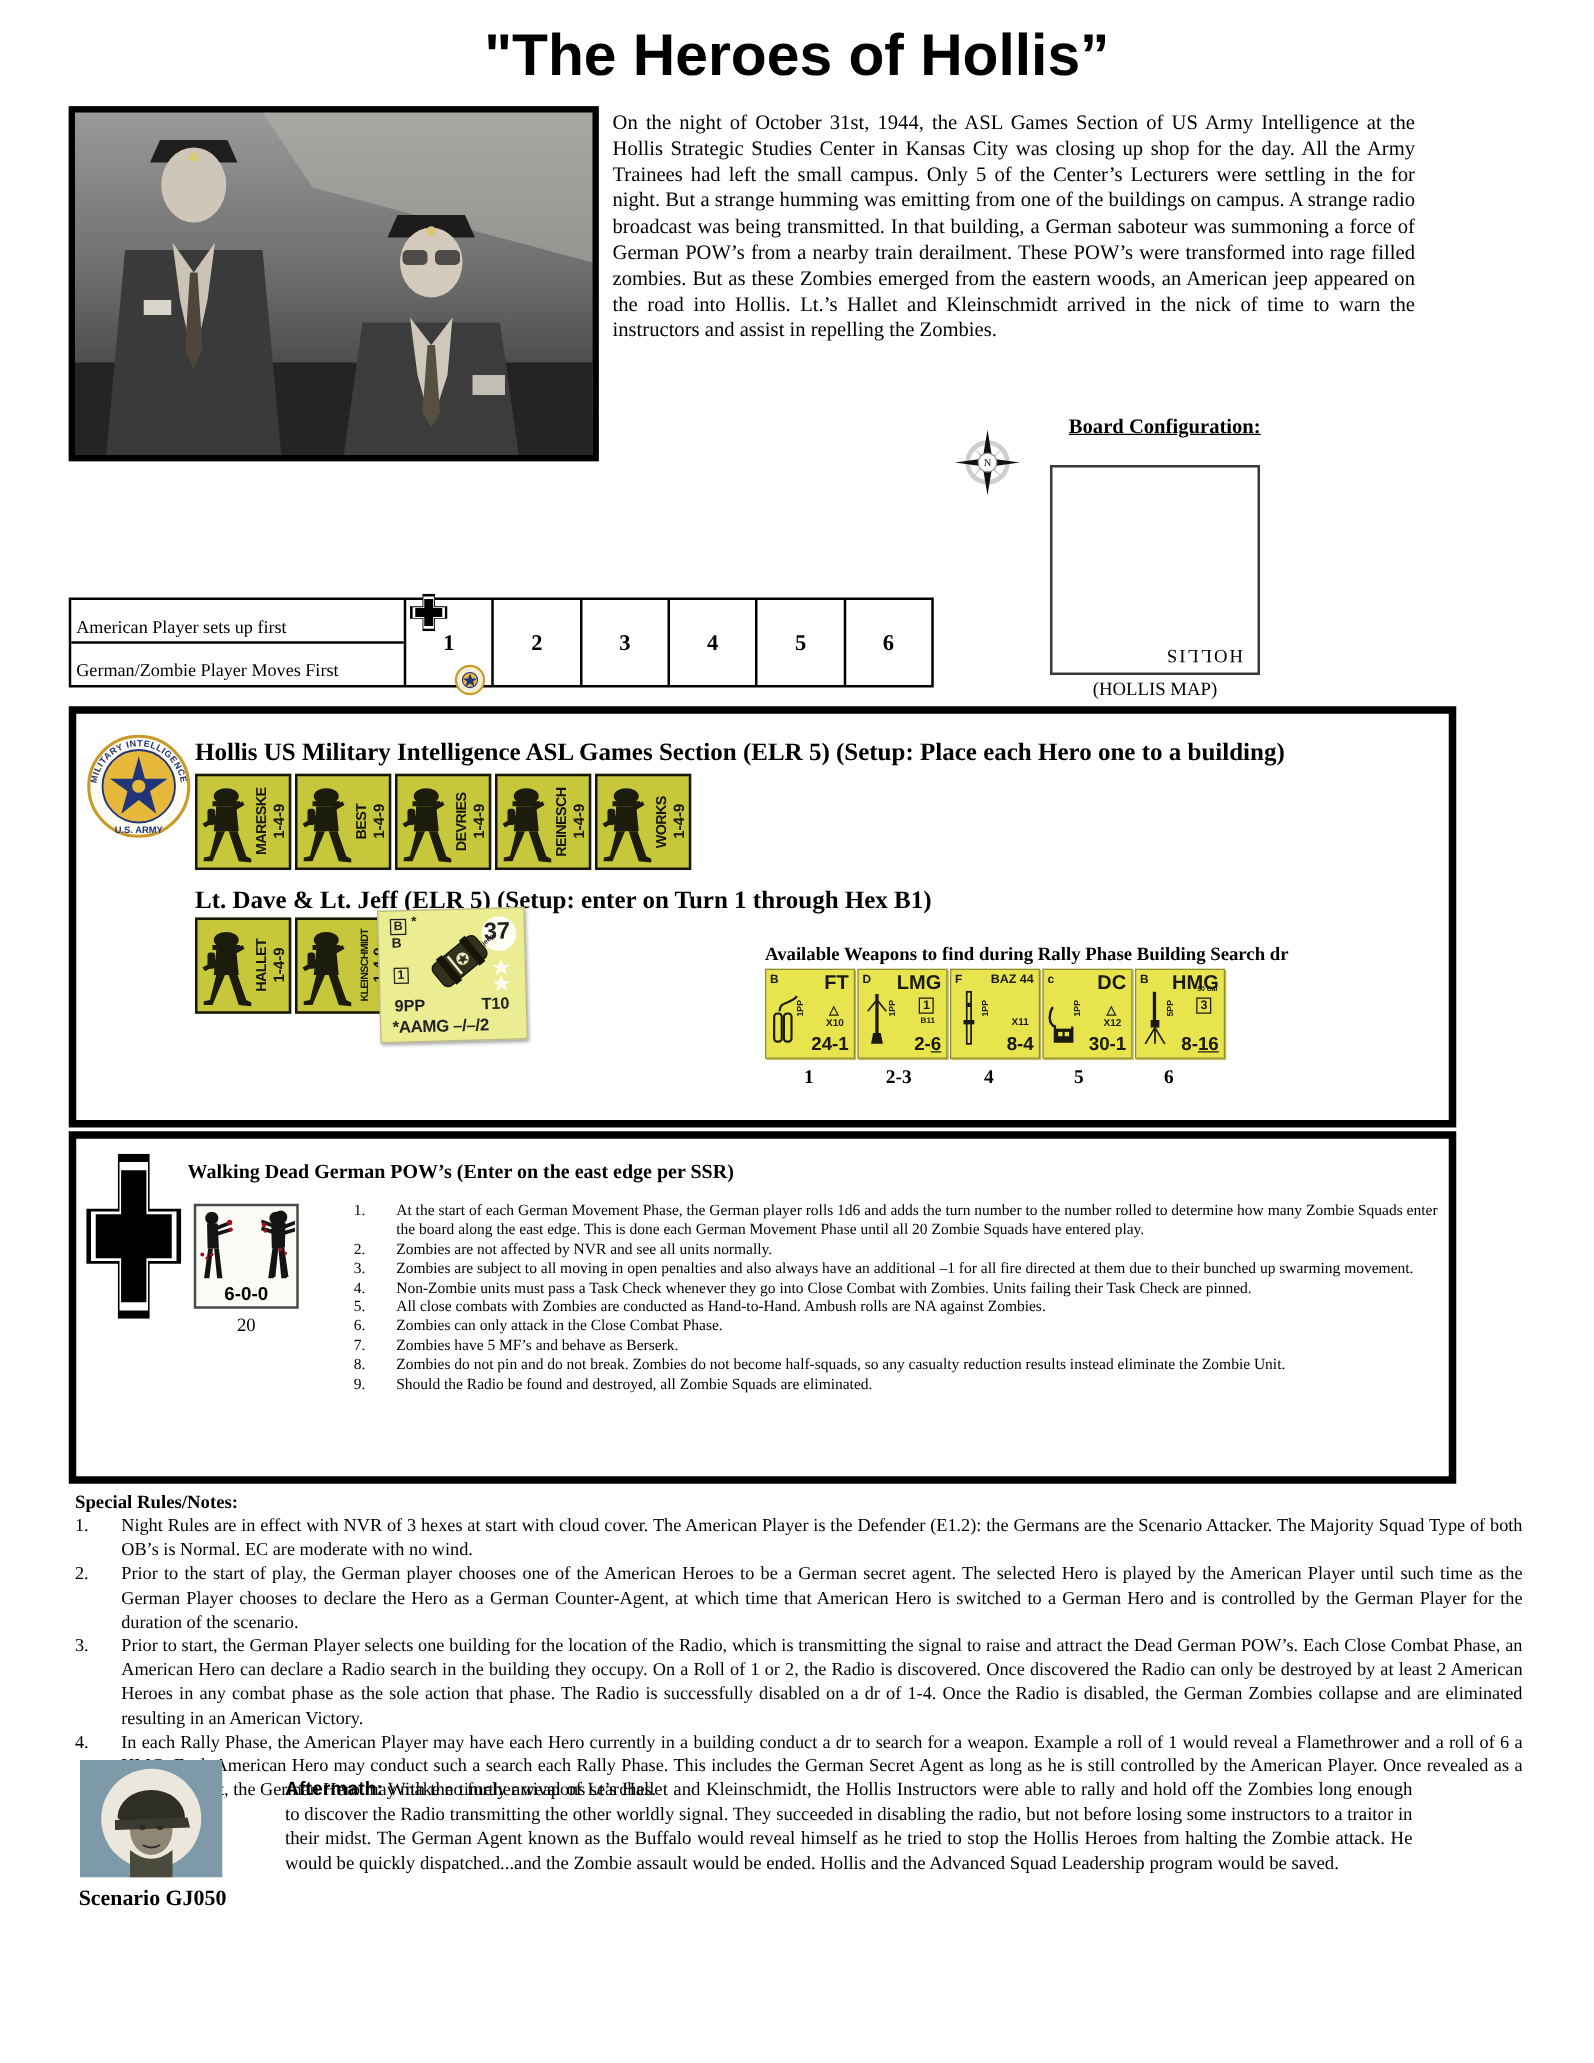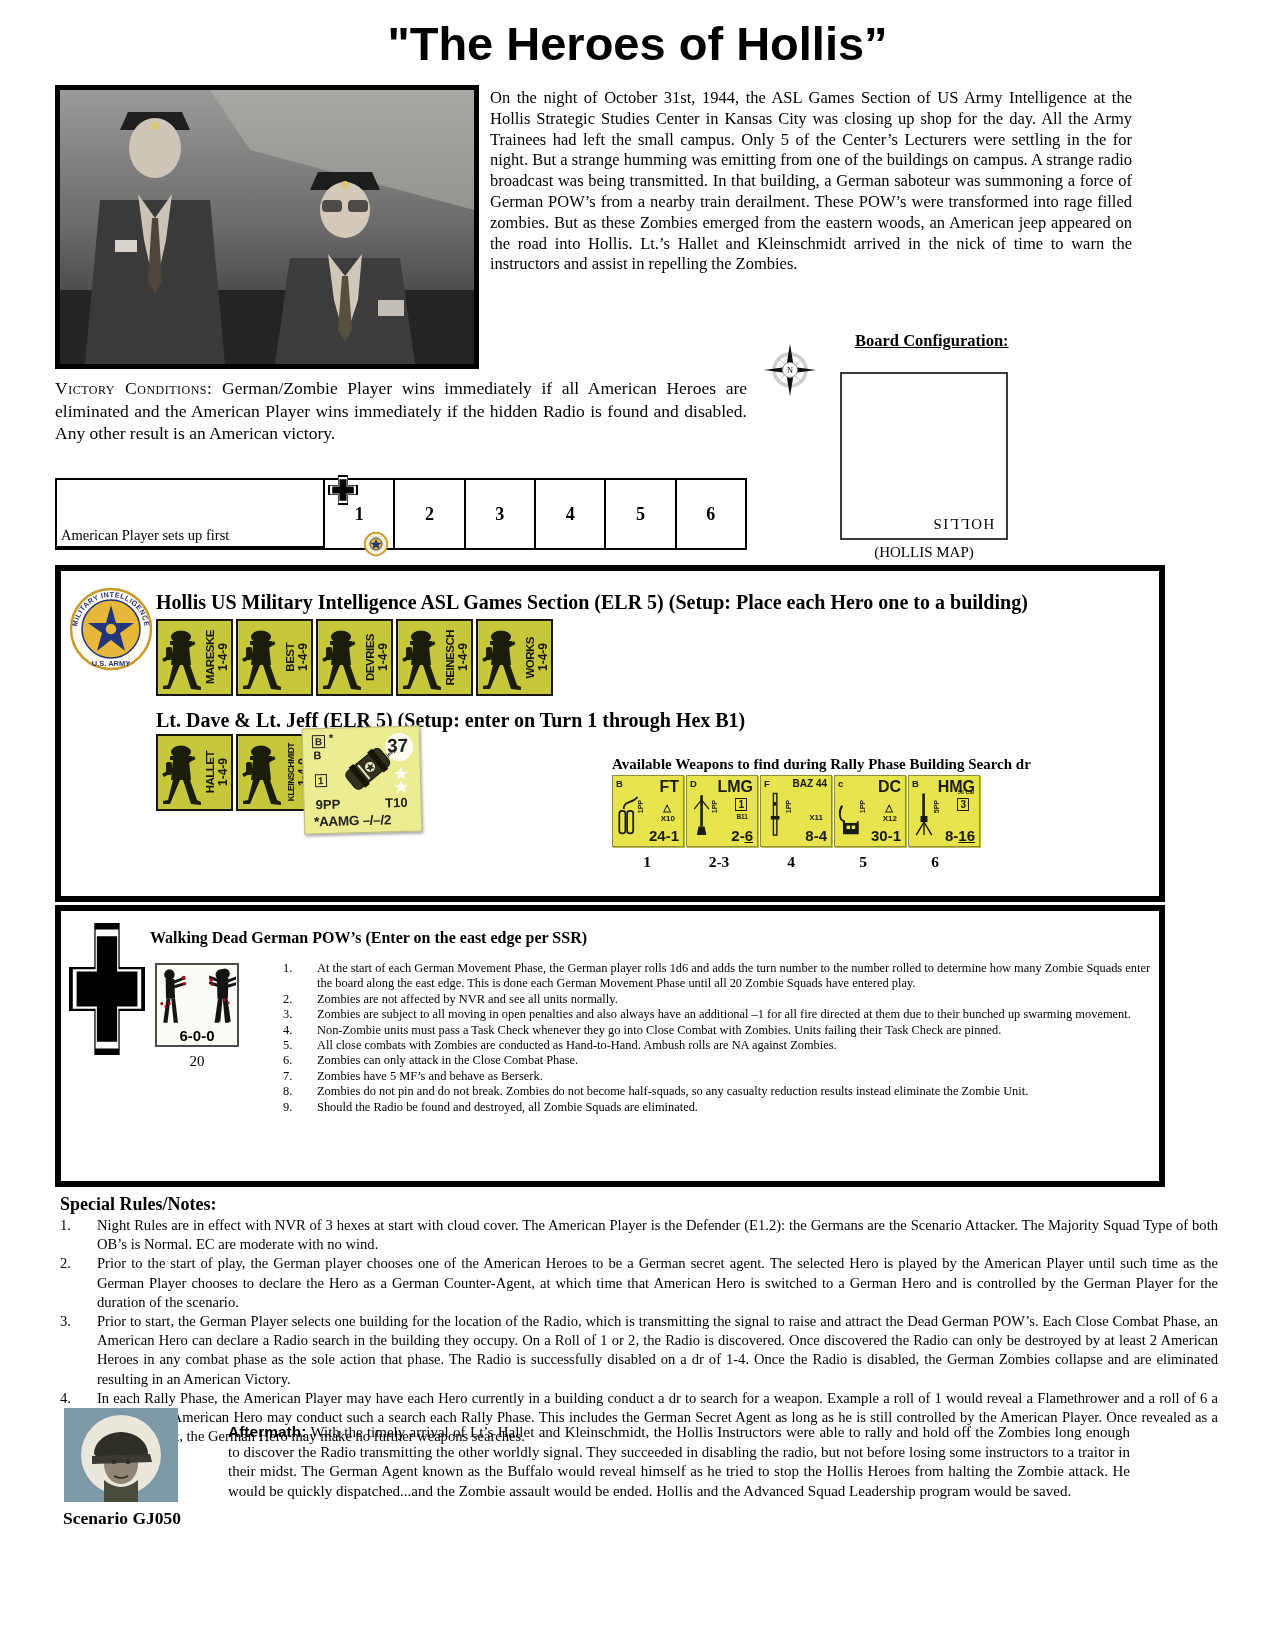--- a/index.html
+++ b/index.html
@@ -105,21 +105,21 @@
   .z-val { position:absolute; bottom:1px; left:0; right:0; text-align:center; font-family:"Liberation Sans",sans-serif;
            font-weight:bold; font-size:15px; }
   .z-count { position:absolute; left:94px; top:142px; width:84px; text-align:center; font-size:15px; }
   .rules { position:absolute; left:222px; top:50px; width:868px; font-size:12.4px; line-height:15.4px; }
   .rule { display:flex; }
   .rule .n { width:34px; flex:none; }
   .rule .t { flex:1; }
 
   
   .special { position:absolute; left:60px; top:1194px; width:1158px; }
-  .special-header { font-weight:bold; font-size:18px; margin-bottom:1px; }
+  .special-header { font-weight:bold; font-size:15px; margin-bottom:1px; }
   .sp-item { display:flex; font-size:14.6px; line-height:19.2px; }
   .sp-item .n { width:37px; flex:none; }
   .sp-item .t { flex:1; text-align:justify; }
 
   
   .portrait { position:absolute; left:64px; top:1408px; width:114px; height:94px; }
   .scenario-id { position:absolute; left:42px; top:1508px; width:160px; text-align:center; font-weight:bold; font-size:17.5px; }
   .aftermath { position:absolute; left:228px; top:1422px; width:902px; font-size:15px; line-height:19.6px; text-align:justify; }
   .aftermath .lbl { font-weight:bold; font-family:"Liberation Sans",sans-serif; font-size:15.5px; }
 
@@ -185,21 +185,20 @@
       <polygon points="282,186 288,186 292,240 285,252 278,240" fill="#55503f"></polygon>
       <circle cx="285" cy="95" r="4" fill="#d8c878"></circle>
       <rect x="318" y="210" width="26" height="16" fill="#d0ccc4" opacity="0.9"></rect>
     </svg>
   </div>
 
   <div class="intro">
     <div class="intro-body">On the night of October 31st, 1944, the ASL Games Section of US Army Intelligence at the Hollis Strategic Studies Center in Kansas City was closing up shop for the day. All the Army Trainees had left the small campus. Only 5 of the Center’s Lecturers were settling in the for night. But a strange humming was emitting from one of the buildings on campus. A strange radio broadcast was being transmitted. In that building, a German saboteur was summoning a force of German POW’s from a nearby train derailment. These POW’s were transformed into rage filled zombies. But as these Zombies emerged from the eastern woods, an American jeep appeared on the road into Hollis. Lt.’s Hallet and Kleinschmidt arrived in the nick of time to warn the instructors and assist in repelling the Zombies.</div>
   </div>
 
-  <div class="victory"><span class="vc-label">Victory Conditions:</span> <span>German/Zombie Player wins immediately if all American Heroes are eliminated and the American Player wins immediately if the hidden Radio is found and disabled. Any other result is an American victory.</span></div>
 
   <svg class="compass" viewBox="0 0 60 60">
     <circle cx="30" cy="30" r="17" fill="none" stroke="#cfcfcf" stroke-width="4"></circle>
     <g fill="#b3b3b3">
       <polygon points="30,30 44,16 34,28"></polygon>
         <polygon points="30,30 44,44 32,34"></polygon>
       <polygon points="30,30 16,44 26,32"></polygon>
         <polygon points="30,30 16,16 28,26"></polygon>
     </g>
     <g fill="#111">
@@ -214,20 +213,21 @@
 
   <div class="board-label">Board Configuration:</div>
   <div class="map-box">
     <span class="map-name">HOLLIS</span>
   </div>
   <div class="map-caption">(HOLLIS MAP)</div>
 
   <div class="turn-track">
     <div class="tt-left">
       <div class="tt-row first">American Player sets up first</div>
+      <div class="tt-row">German/Zombie Player Moves First</div>
     </div>
     <div class="tt-cells">
       <div class="tt-cell">
         <svg class="tt-cross" viewBox="0 0 60 60">
           <use href="#bk-cross" fill="#000"></use>
           <use href="#bk-cross" fill="#fff" transform="translate(30 30) scale(0.86) translate(-30 -30)"></use>
           <use href="#bk-cross" fill="#000" transform="translate(30 30) scale(0.72) translate(-30 -30)"></use>
         </svg>
         <span>1</span>
         <svg class="tt-badge" viewBox="0 0 30 30">

